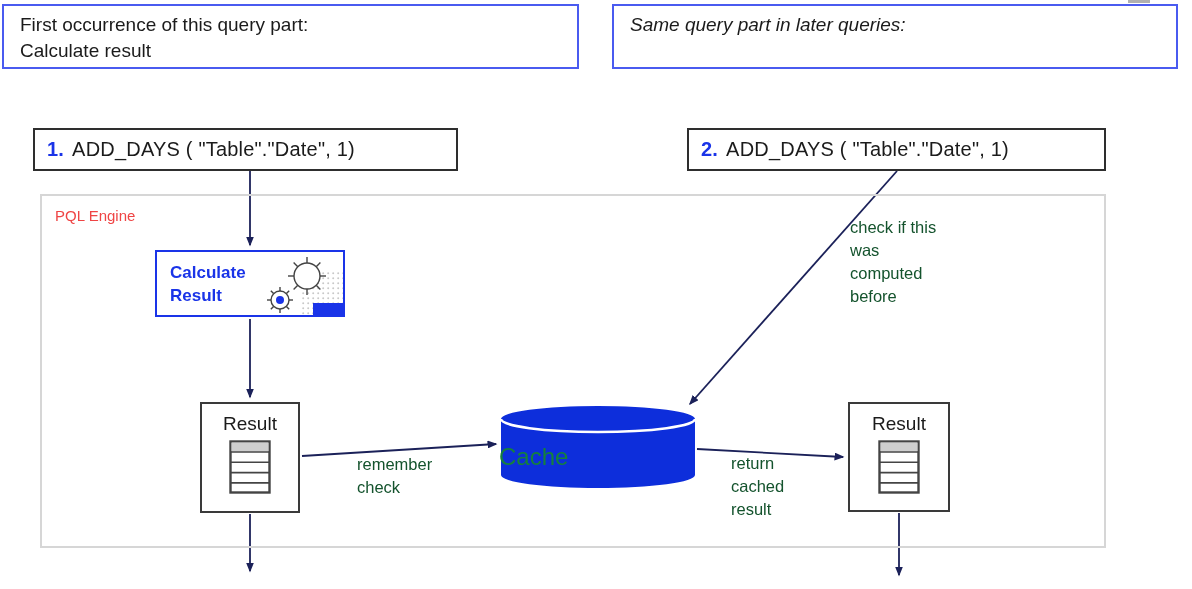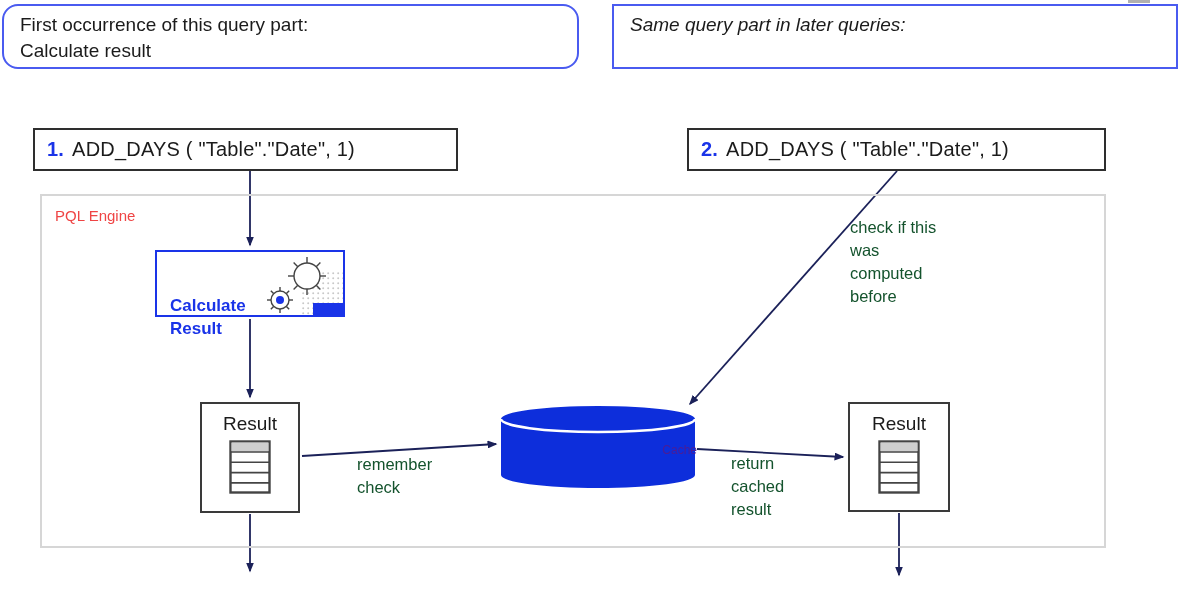--- a/index.html
+++ b/index.html
@@ -16,21 +16,21 @@
   .preline { white-space:pre-line; }
 
   
   .callout {
     border:2px solid #4a5bf0;
     background:#ffffff;
     font-size:19px;
     line-height:26px;
     padding:6px 14px 6px 16px;
   }
-  .callout-left  { left:2px;  top:4px; width:577px; height:65px;border-radius:16px; }
+  .callout-left  { left:2px;  top:4px; width:577px; height:65px; }
   .callout-right { left:612px; top:4px; width:566px; height:65px;font-style:italic; }
 
   
   .querybox {
     border:2px solid #2e2e2e;
     background:#ffffff;
     font-size:20px;
     display:flex; align-items:center;
     padding:0 10px 0 12px;
     letter-spacing:0.2px;
@@ -51,39 +51,39 @@
   }
 
   
   .calc-box {
     left:155px; top:250px; width:190px; height:67px;
     border:2px solid #1a34e8; background:#ffffff;
   }
   .calc-text {
     position:absolute; left:13px; top:9px;
     color:#1a34e8; font-weight:bold;
-    font-size:17px; line-height:23px;margin-top:33px;
+    font-size:17px; line-height:23px;
   }
   .calc-icon { position:absolute; left:0; top:0; }
 
   
   .result-box {
     border:2px solid #3a3a3a; background:#ffffff;
     text-align:center;
   }
   .result-left  { left:200px; top:402px; width:100px; height:111px; }
   .result-right { left:848px; top:402px; width:102px; height:110px; }
   .result-label { display:block; margin-top:9px; font-size:19px; color:#1b1b1b; }
   .result-icon  { margin-top:5px; }
 
   
   .cache-wrap { left:499px; top:403px; width:198px; height:88px; }
   .cache-label {
     position:absolute; left:0; top:40px; width:198px;
-    text-align:right; color:#4c1d95; font-size:12px;
+    text-align:left; color:#15803d; font-size:24px;
   }
 
   
   .edge-label { font-size:16.5px; line-height:23px; color:#14532d; }
   .label-check    { left:850px; top:216px; width:120px; }
   .label-remember { left:357px; top:453px; width:110px; }
   .label-return   { left:731px; top:452px; width:100px; }
 
   .arrow-layer { left:0; top:0; width:1192px; height:589px; pointer-events:none; }
 

